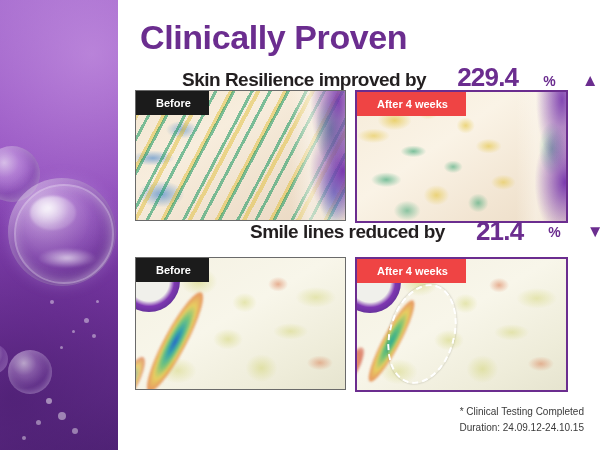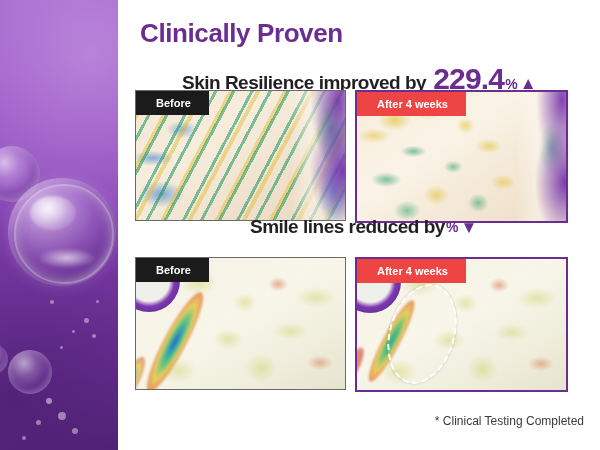--- a/index.html
+++ b/index.html
@@ -68,35 +68,35 @@
   .m8{left:72px;top:428px;width:6px;height:6px;}
   .m9{left:22px;top:436px;width:4px;height:4px;}
   .m10{left:96px;top:300px;width:3px;height:3px;}
   .m11{left:50px;top:300px;width:4px;height:4px;}
 
   
   .content{position:absolute;left:118px;top:0;width:482px;height:450px;background:#fff;}
 
   .page-title{
     position:absolute;left:22px;top:18px;
-    font-size:26px;font-weight:bold;color:#6b2d8f;letter-spacing:-.4px;
+    font-size:34px;font-weight:bold;color:#6b2d8f;letter-spacing:-.4px;
     white-space:nowrap;
   }
 
   .claim{
     position:absolute;white-space:nowrap;
-    display:flex;align-items:baseline;
+    display:flex;align-items:baseline;gap:24px;
   }
   .claim-1{left:64px;top:62px;}
   .claim-2{left:132px;top:216px;align-items:center;}
   .claim .lead{
     font-size:19px;font-weight:bold;color:#231f20;letter-spacing:-.5px;
   }
   .claim .big{
-    font-size:30px;font-weight:bold;color:#6b2d8f;letter-spacing:-.8px;margin-left:7px;
+    font-size:26px;font-weight:bold;color:#6b2d8f;letter-spacing:-.8px;margin-left:7px;
   }
   .claim .pct{
     font-size:14px;font-weight:bold;color:#6b2d8f;margin-left:1px;
   }
   .claim .arrow{
     font-size:17px;color:#6b2d8f;margin-left:2px;line-height:1;
   }
 
   
   .pair{position:absolute;display:flex;}
@@ -215,21 +215,21 @@
     font-size:11px;font-weight:bold;color:#ffffff;
     padding:6px 18px 6px 20px;
     white-space:nowrap;line-height:1.1;
   }
   .tag-before{background:#1b1b1b;}
   .tag-after{background:#ef4444;}
 
   
   .footnote{
     position:absolute;right:16px;top:404px;
-    text-align:right;color:#3a3a3a;font-size:12px;line-height:1.55;margin-top:8px;
+    text-align:right;color:#3a3a3a;font-size:10px;line-height:1.55;
   }
   .footnote div{white-space:nowrap;}
 </style>
 </head>
 <body>
 
 <div class="stage">
 
   <div class="left-panel">
     <div class="sheen"></div>
@@ -270,20 +270,21 @@
         <div class="tag tag-before">Before</div>
       </div>
       <div class="panel after">
         <div class="skin skin-smooth"></div>
         <div class="tag tag-after">After 4 weeks</div>
       </div>
     </div>
 
     <div class="claim claim-2">
       <span class="lead">Smile lines reduced by</span>
+      <span class="big">21.4</span>
       <span class="pct">%</span>
       <span class="arrow">▼</span>
     </div>
 
     <div class="pair pair-2">
       <div class="panel before">
         <div class="skin skin-pale"></div>
         <div class="pore"></div>
 
         <div class="wrinkle wrinkle-before"></div>
@@ -296,16 +297,17 @@
 
         <div class="wrinkle wrinkle-after"></div>
         <div class="wrinkle wrinkle-after2"></div>
         <div class="highlight-ellipse"></div>
         <div class="tag tag-after">After 4 weeks</div>
       </div>
     </div>
 
     <div class="footnote">
       <div>* Clinical Testing Completed</div>
+      <div>Duration: 24.09.12-24.10.15</div>
     </div>
 
   </div>
 </div>
 
 </body></html>

